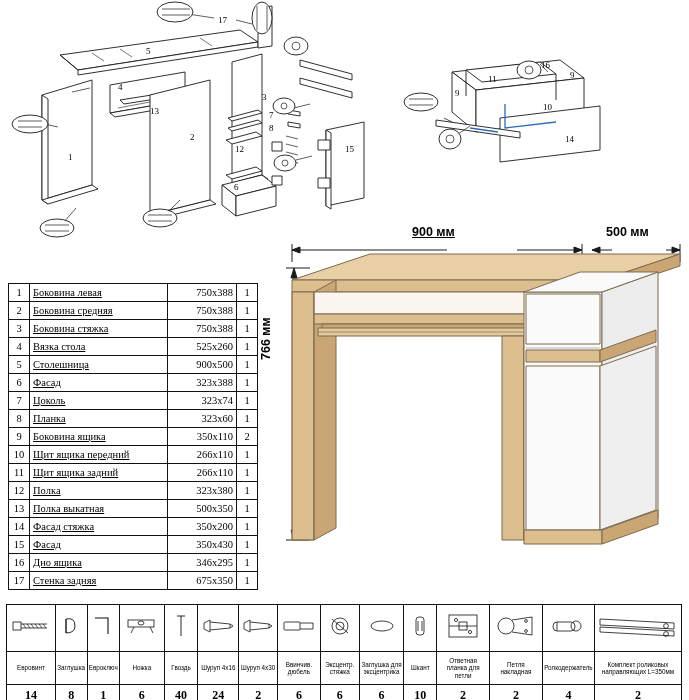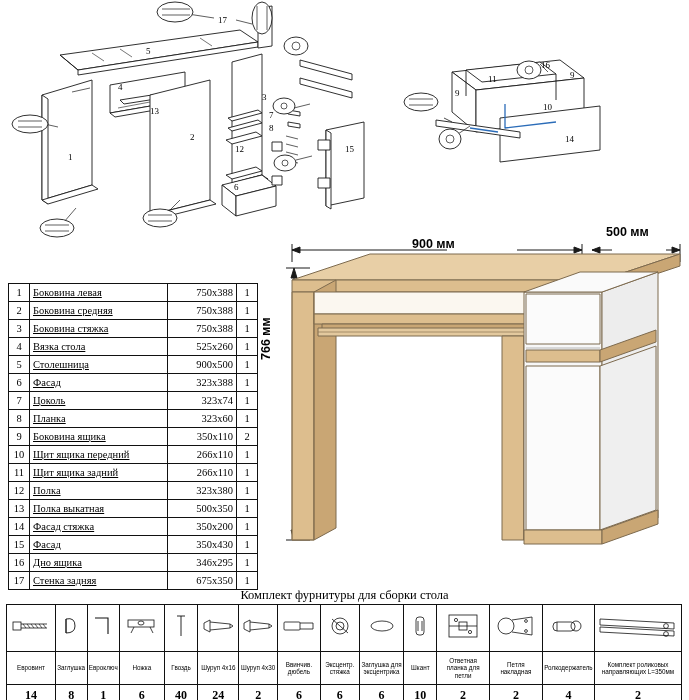--- a/index.html
+++ b/index.html
@@ -352,25 +352,24 @@
       <polygon points="262,70 340,70 396,50 318,50" fill="#fafafa"></polygon>
     </g>
 
     <g stroke="#8a7350" stroke-width="0.8" fill="none">
       <line x1="30" y1="70" x2="30" y2="318"></line>
       <line x1="52" y1="70" x2="52" y2="318"></line>
       <line x1="30" y1="318" x2="52" y2="318"></line>
     </g>
   </svg>
 
-  <div class="dimtxt" style="left:412px;top:237px;">900 мм</div>
+  <div class="dimtxt" style="left:412px;top:225px;text-decoration:underline;">900 мм</div>
   <div class="dimtxt" style="left:606px;top:225px;">500 мм</div>
   <div class="dimtxt" style="left:259px;top:360px;transform:rotate(-90deg);transform-origin:left top;">766 мм</div>
 
-  <div class="hw-title">Комплект фурнитуры для сборки стола</div>
 
   <table class="hw">
     <tbody>
         <tr class="icons">
       <td style="width:48px">
         <svg width="44" height="30" viewBox="0 0 44 30">
               <g stroke="#111" fill="none" stroke-width="0.8">
                 <rect x="4" y="11" width="8" height="8"></rect>
                 <line x1="12" y1="13" x2="38" y2="13"></line>
                 <line x1="12" y1="17" x2="38" y2="17"></line>

